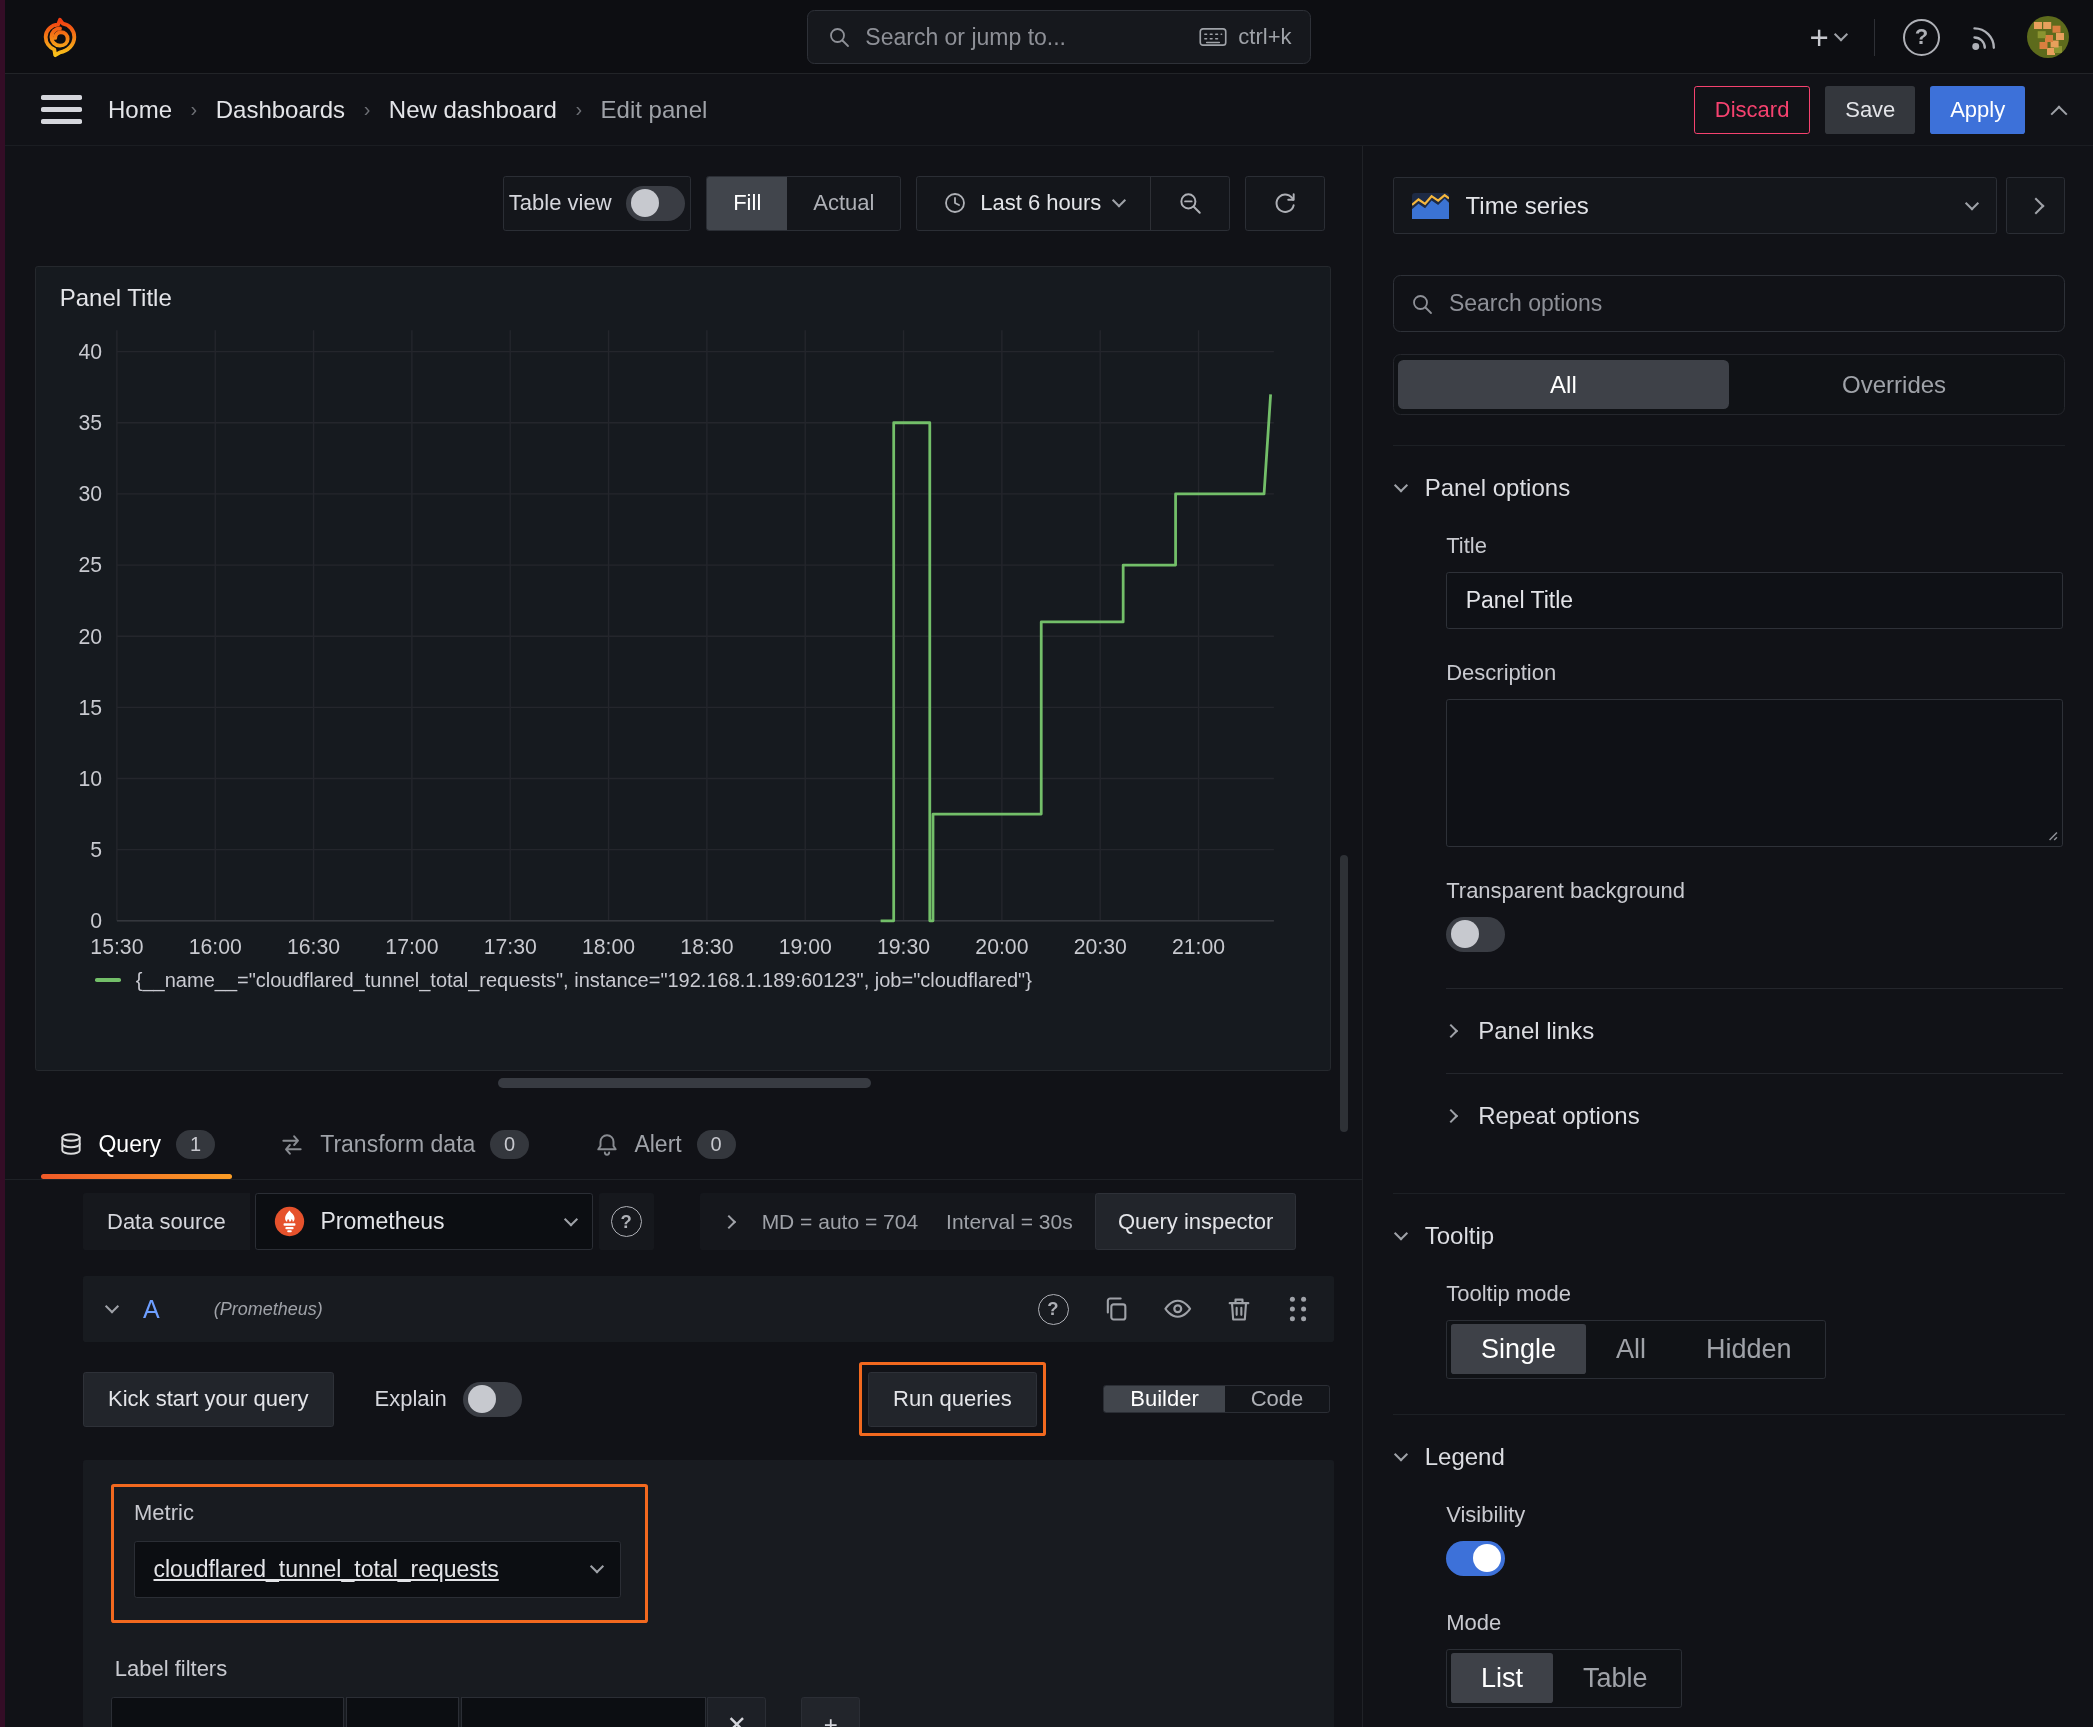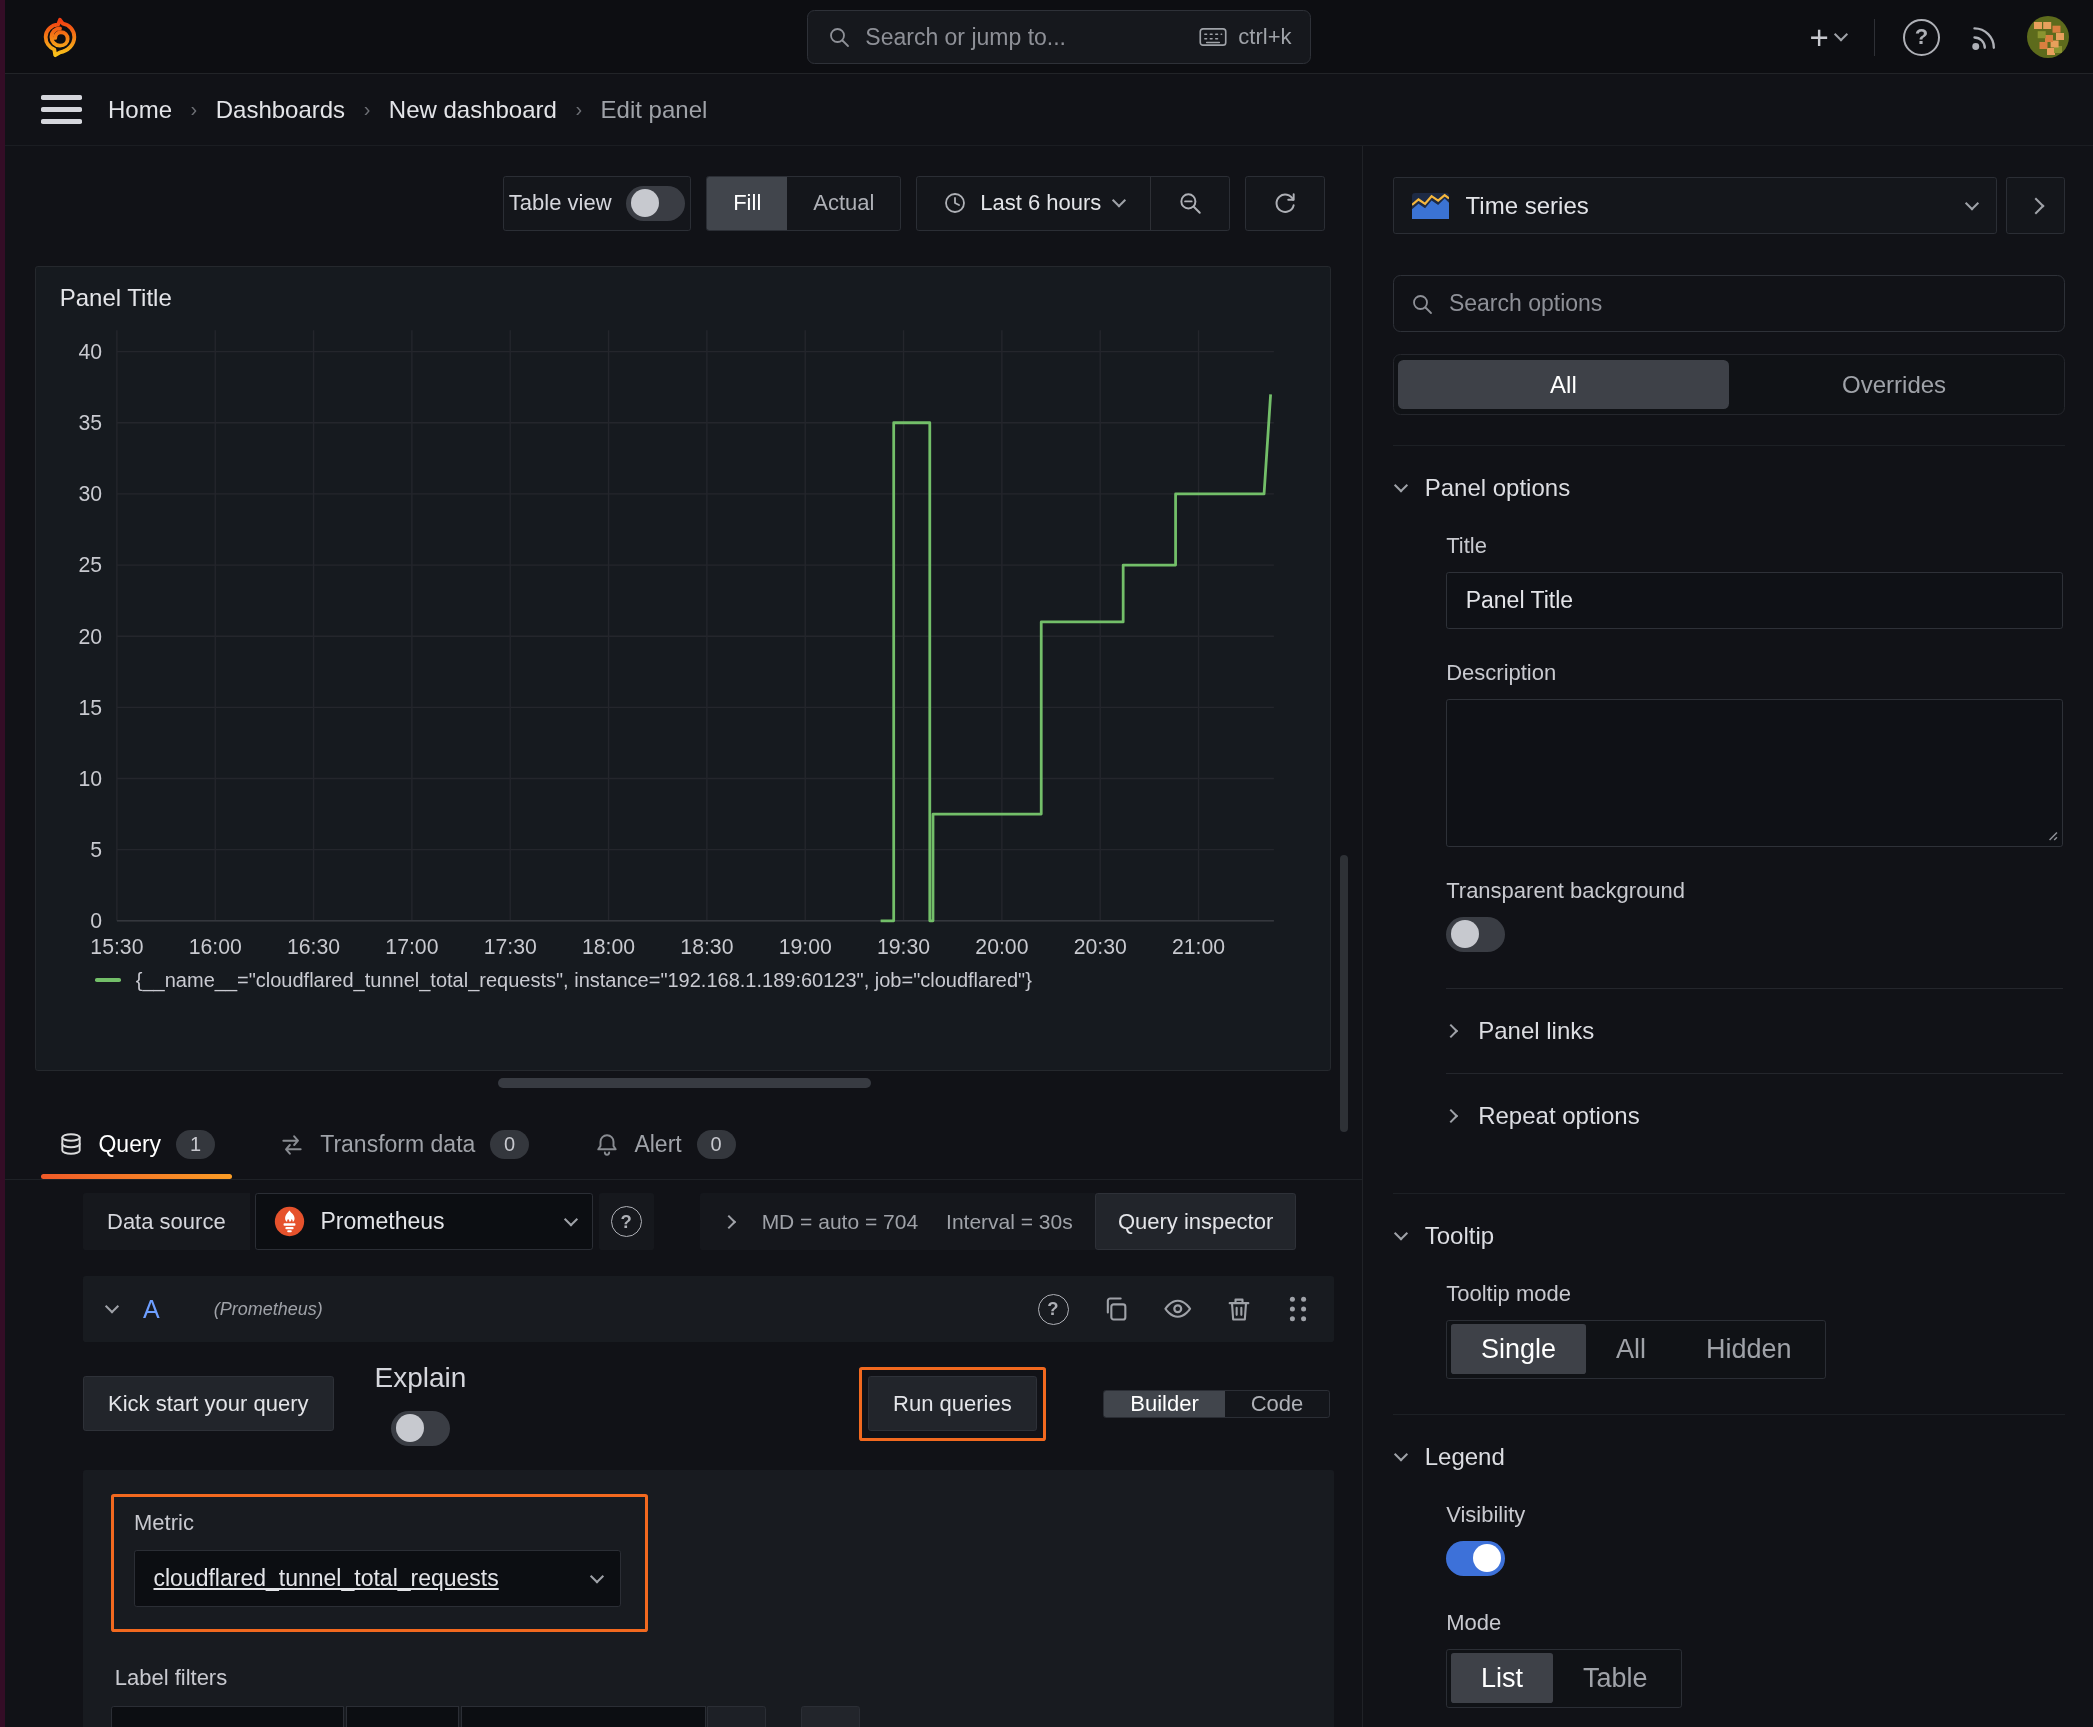--- a/index.html
+++ b/index.html
@@ -117,21 +117,21 @@
   .qi-btn{height:100%;padding:0 22px;background:var(--btn);border:0.9px solid #2e3138;
     border-radius:2.8px;color:#e3e4e8;font-size:22px;display:flex;align-items:center;margin-left:-1.8px;}
   .qcard-head{margin-top:26px;height:66px;background:var(--card);border-radius:2.8px;
     display:flex;align-items:center;gap:26px;padding:0 24px;}
   .refid{color:#6e9fff;font-size:25px;}
   .ds-hint{font-style:italic;color:#9fa2a8;font-size:18px;margin-left:28px;}
   .head-icons{margin-left:auto;display:flex;align-items:center;gap:33px;color:#9fa2a8;}
   .qtoolbar{margin-top:20px;display:flex;align-items:center;}
   .gbtn{height:55px;padding:0 24px;background:var(--btn);border:0.9px solid #2e3138;
     border-radius:2.8px;font-size:22px;color:#e3e4e8;display:flex;align-items:center;}
-  .explain{display:flex;align-items:center;gap:16.6px;margin-left:41px;font-size:28px;color:#d5d6dc;flex-direction:column;}
+  .explain{display:flex;align-items:center;gap:16.6px;margin-left:41px;font-size:22px;color:#d5d6dc;}
   .runq-wrap{border:3.7px solid var(--orange);border-radius:2.8px;padding:6.5px;margin-left:auto;}
   .bc-seg{margin-left:57px;margin-right:3.7px;}
   .qeditor{margin-top:24px;background:var(--card);border-radius:2.8px;padding:24px 28px;height:461px;}
   .metric-box{display:inline-block;border:3.7px solid var(--orange);border-radius:2.8px;
     padding:13px 24px 22px 20px;min-width:537px;}
   .fld-label{font-size:22px;color:#c8c9cf;}
   .dd{display:flex;align-items:center;background:var(--input);border:0.9px solid var(--border);
     border-radius:2.8px;height:57px;padding:0 18.5px;font-size:23px;color:#e3e4e8;gap:18.5px;text-decoration:underline;}
   .metric-dd{margin-top:14.8px;width:487px;}
   .lf-label{margin:33px 0 0 3.7px;}
@@ -230,20 +230,26 @@
         <b></b>
       </span>
     <div class="crumbs">
       <span>Home</span>
       <span class="sep">›</span>
       <span>Dashboards</span>
       <span class="sep">›</span>
       <span>New dashboard</span>
       <span class="sep">›</span>
       <span class="last">Edit panel</span>
+    </div>
+    <div class="crumb-actions">
+      <div class="btn discard">Discard</div>
+      <div class="btn save">Save</div>
+      <div class="btn apply">Apply</div>
+      <i class="cv up lg" style="margin-left:13px"></i>
     </div>
   </div>
 
   <div class="main">
 
     <div class="leftpane">
 
       <div class="view-toolbar">
         <div class="tool-box">
           <span>Table view</span>

